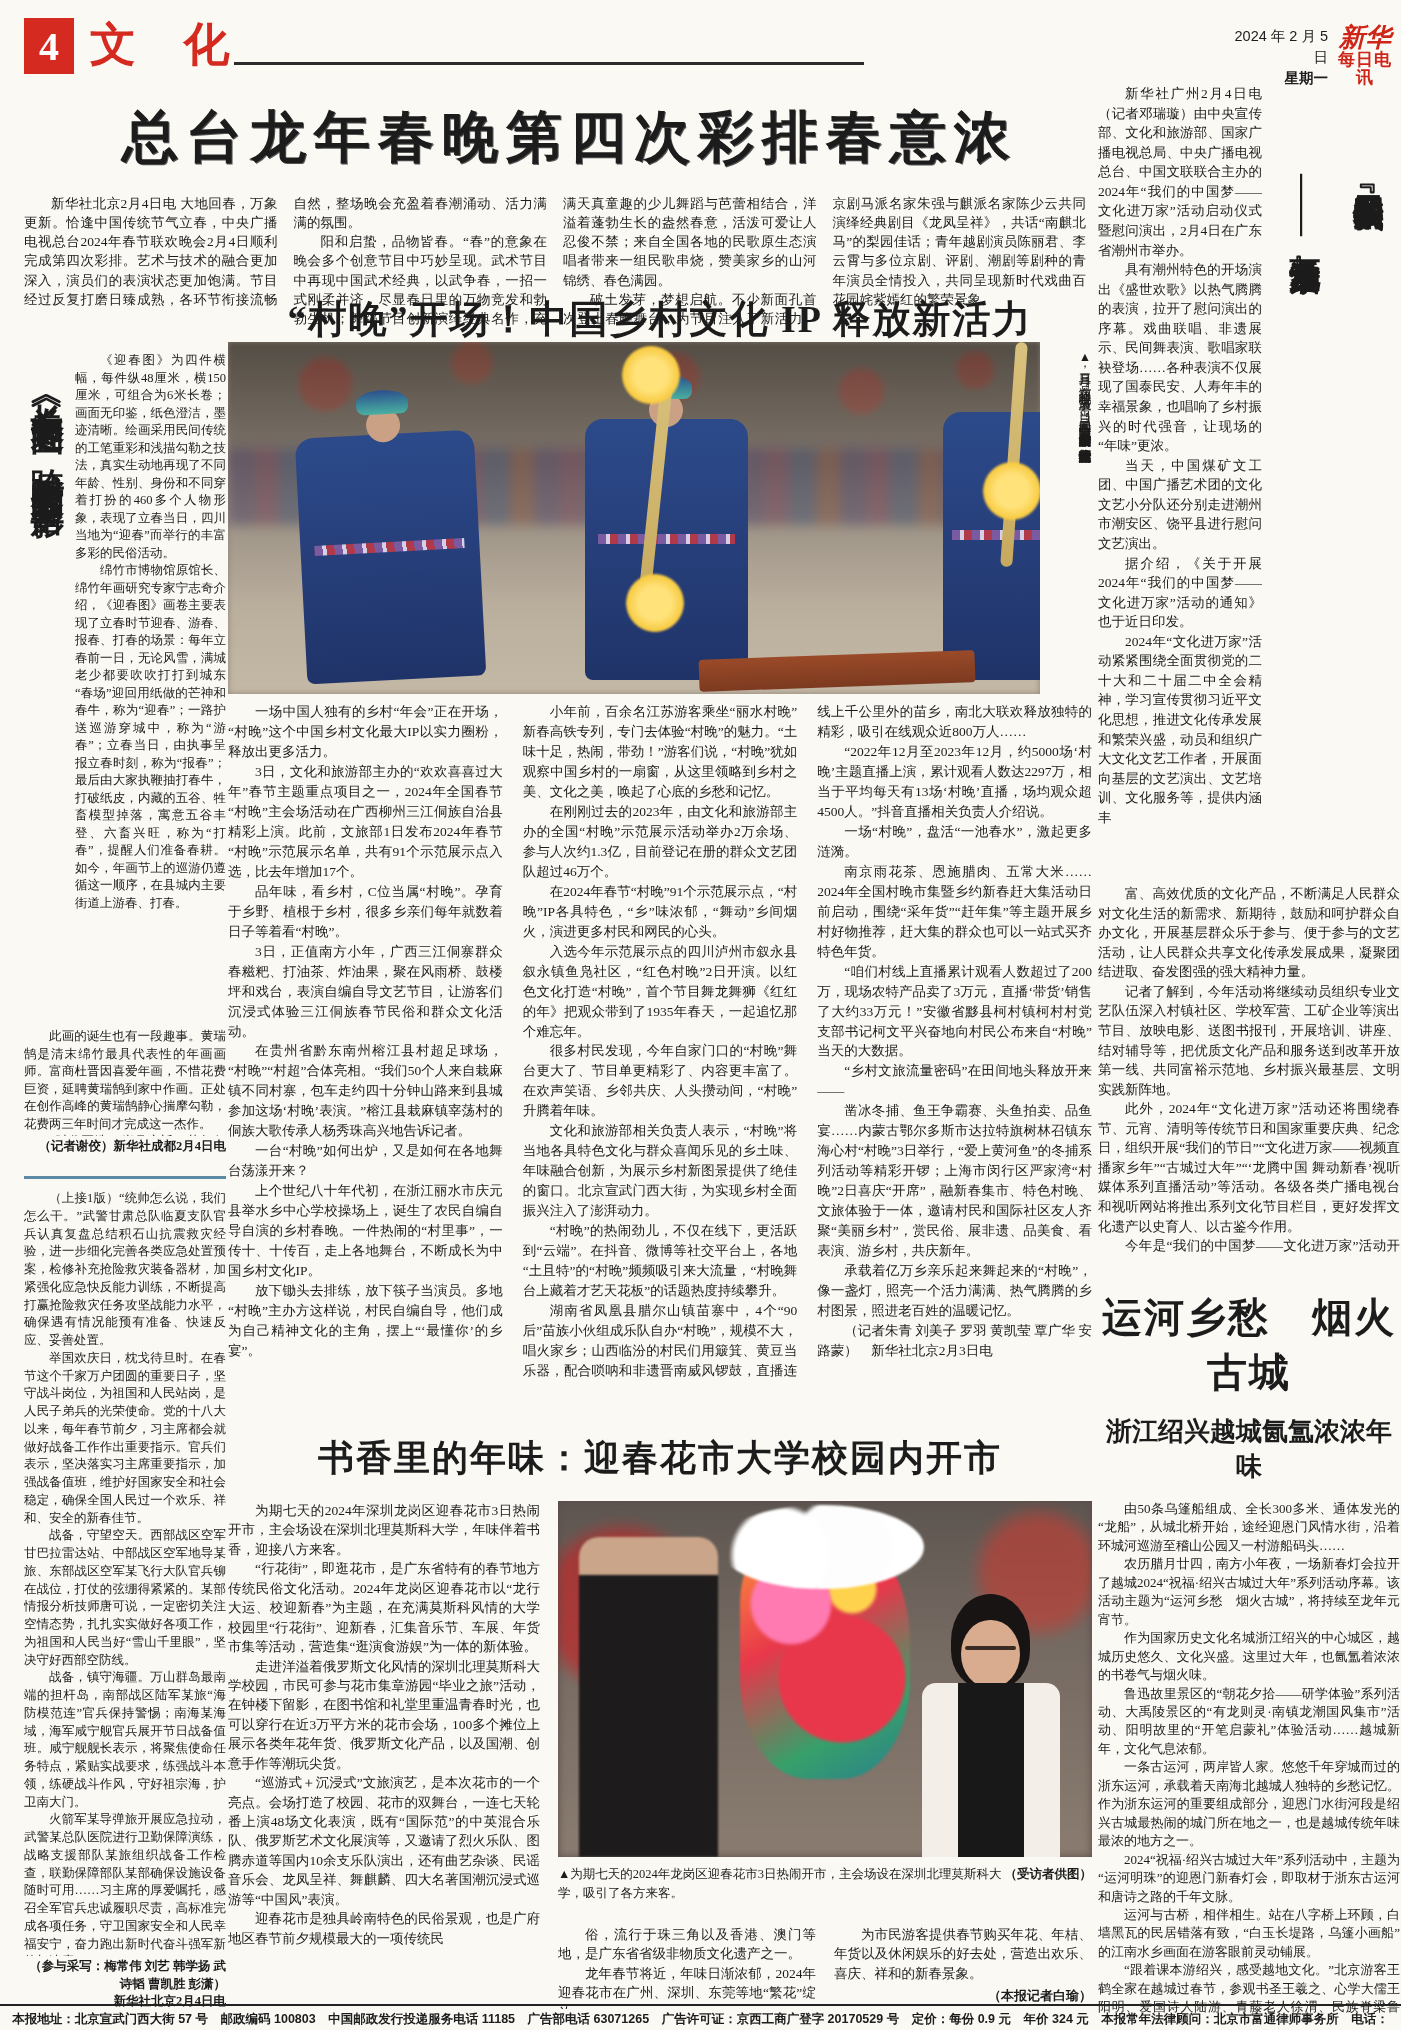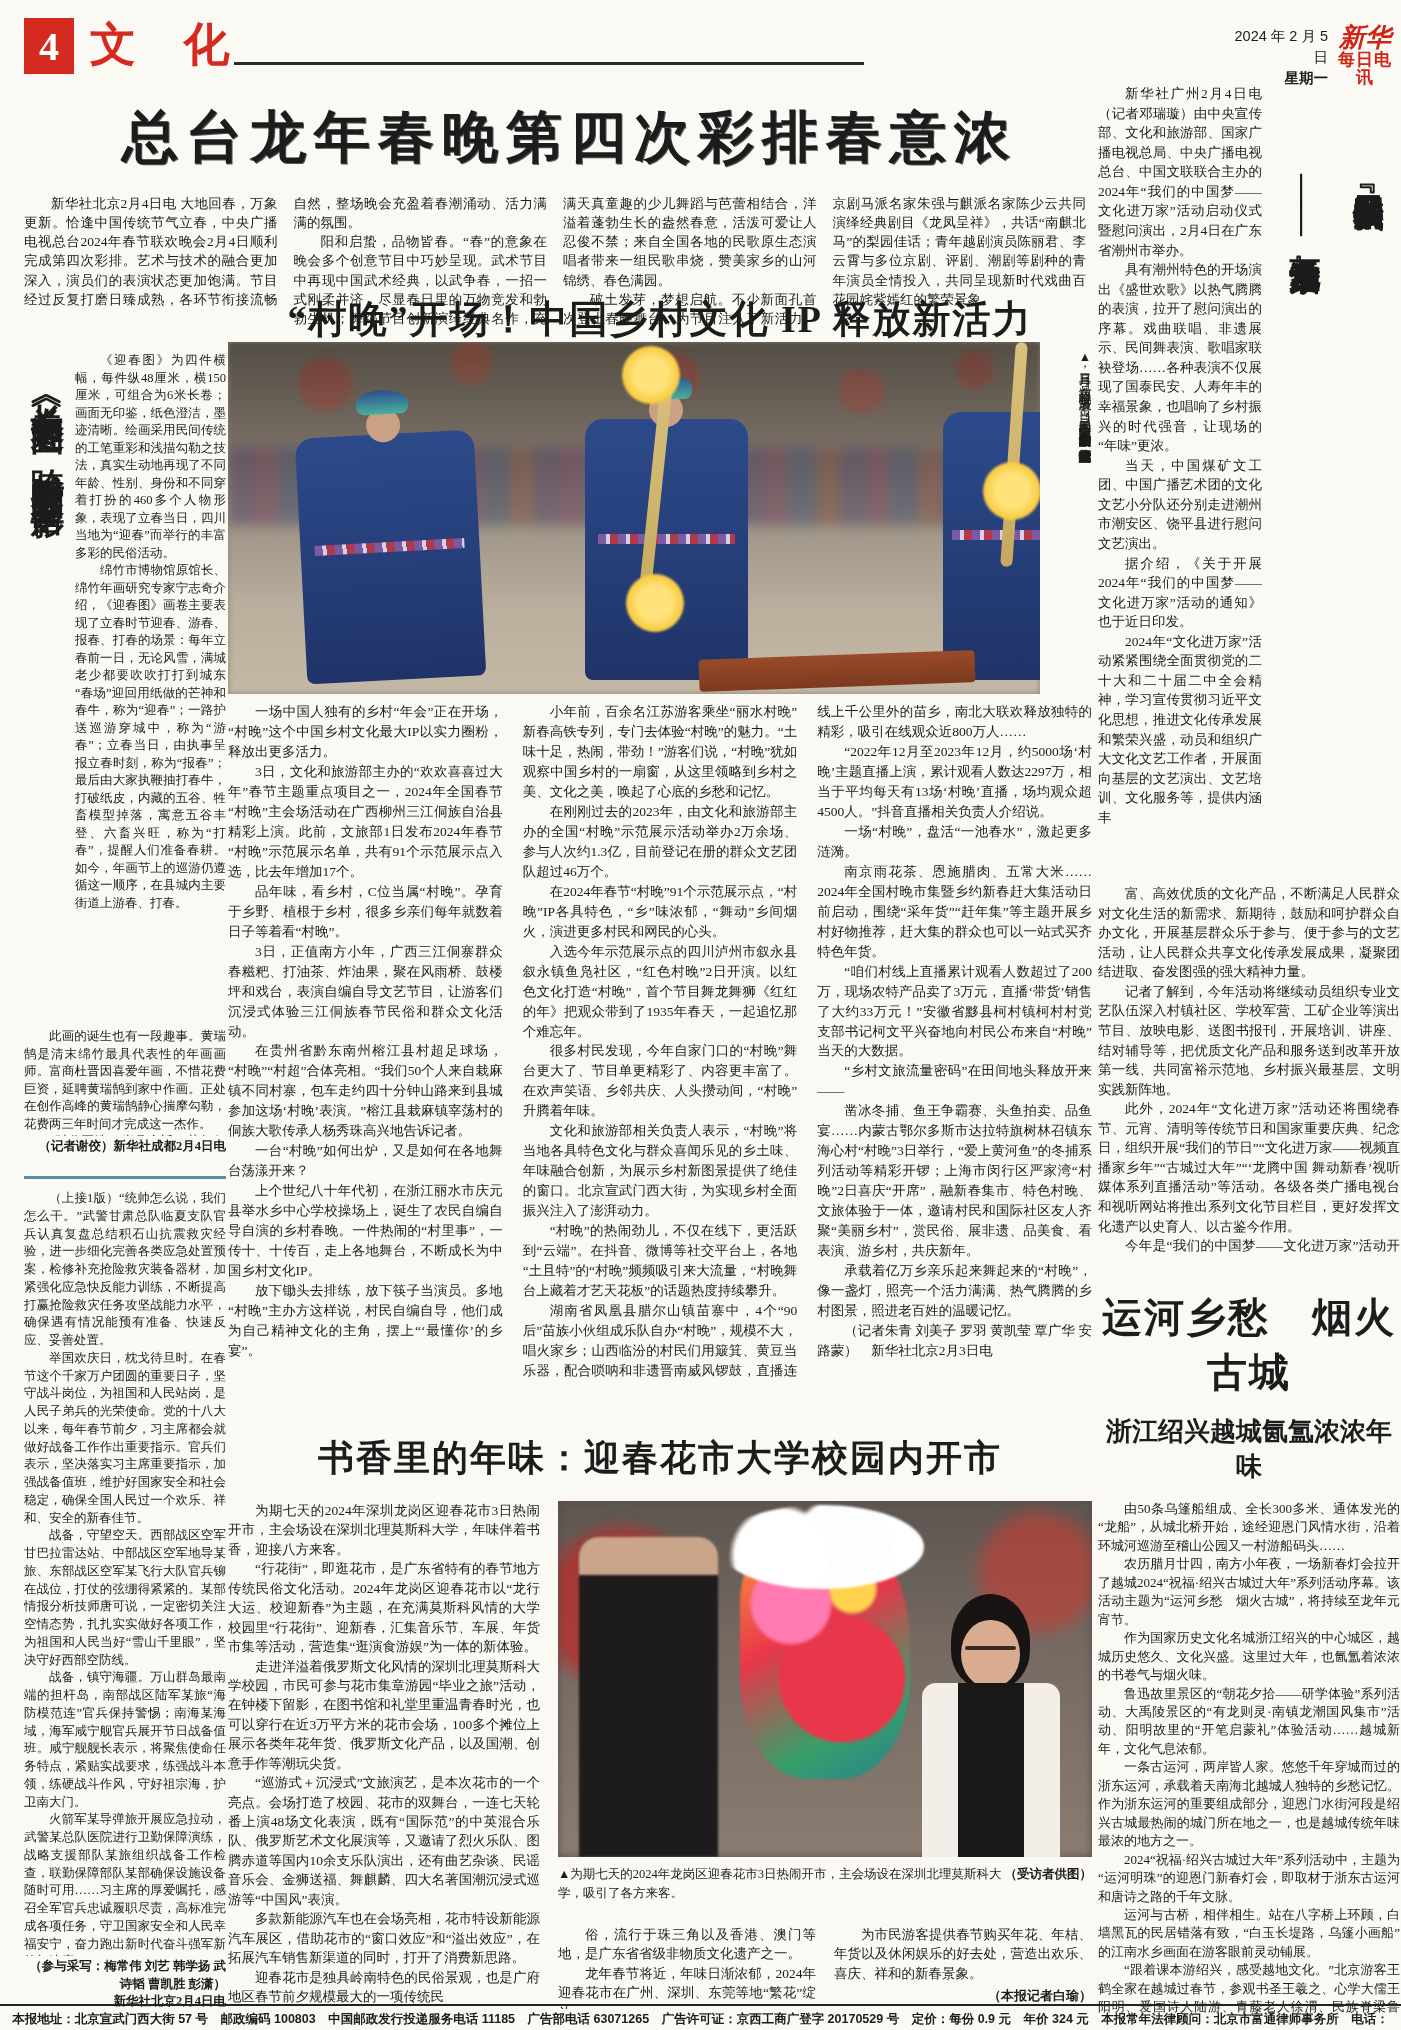--- a/index.html
+++ b/index.html
@@ -248,22 +248,21 @@
     <div class="canal-byline sig">（本报记者方问禹）</div>
   </div>
 
   <div class="abs fm">
     <div class="fm-headline">书香里的年味：迎春花市大学校园内开市</div>
     <div class="fm-row">
       <div class="fm-left body-text">
           <p>为期七天的2024年深圳龙岗区迎春花市3日热闹开市，主会场设在深圳北理莫斯科大学，年味伴着书香，迎接八方来客。</p>
           <p>“行花街”，即逛花市，是广东省特有的春节地方传统民俗文化活动。2024年龙岗区迎春花市以“龙行大运、校迎新春”为主题，在充满莫斯科风情的大学校园里“行花街”、迎新春，汇集音乐节、车展、年货市集等活动，营造集“逛演食游娱”为一体的新体验。</p>
           <p>走进洋溢着俄罗斯文化风情的深圳北理莫斯科大学校园，市民可参与花市集章游园“毕业之旅”活动，在钟楼下留影，在图书馆和礼堂里重温青春时光，也可以穿行在近3万平方米的花市会场，100多个摊位上展示各类年花年货、俄罗斯文化产品，以及国潮、创意手作等潮玩尖货。</p>
-          <p>“巡游式＋沉浸式”文旅演艺，是本次花市的一个亮点。会场打造了校园、花市的双舞台，一连七天轮番上演48场文化表演，既有“国际范”的中英混合乐队、俄罗斯艺术文化展演等，又邀请了烈火乐队、图腾赤道等国内10余支乐队演出，还有曲艺杂谈、民谣音乐会、金狮送福、舞麒麟、四大名著国潮沉浸式巡游等“中国风”表演。</p>
-          <p>多款新能源汽车也在会场亮相，花市特设新能源汽车展区，借助花市的“窗口效应”和“溢出效应”，在拓展汽车销售新渠道的同时，打开了消费新思路。</p>
+          <p>“巡游式＋沉浸式”文旅演艺，是本次花市的一个亮点。会场打造了校园、花市的双舞台，一连七天轮番上演48场文化表演，既有“国际范”的中英混合乐队、俄罗斯艺术文化展演等，又邀请了烈火乐队、图腾赤道等国内10余支乐队演出，还有曲艺杂谈、民谣音乐会、龙凤呈祥、舞麒麟、四大名著国潮沉浸式巡游等“中国风”表演。</p>
           <p>迎春花市是独具岭南特色的民俗景观，也是广府地区春节前夕规模最大的一项传统民</p>
         </div>
       <div class="fm-right">
         <div class="fm-photo">
           <div class="bg2"></div>
           <div class="person-left"></div>
           <div class="dragon">
               <div class="cloud"></div>
             </div>
           <div class="woman">

